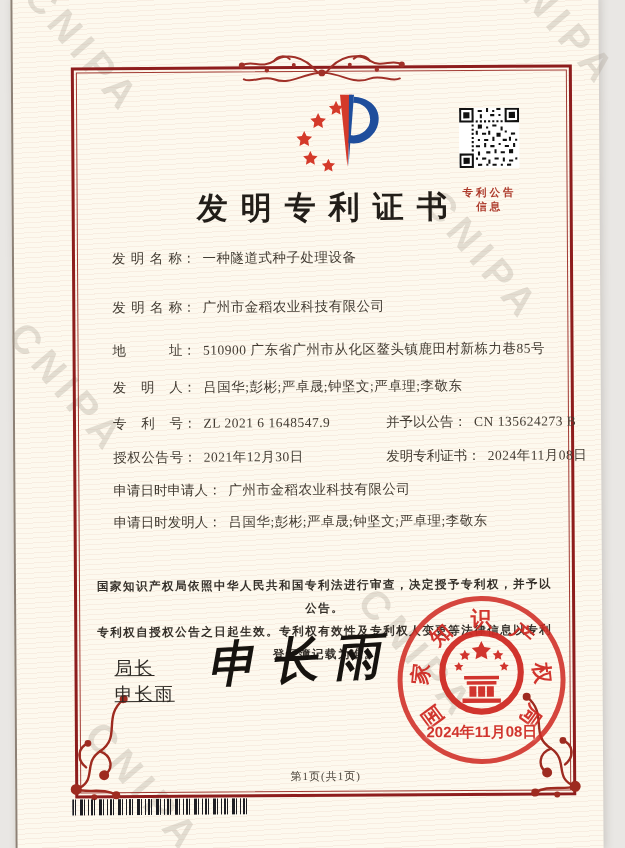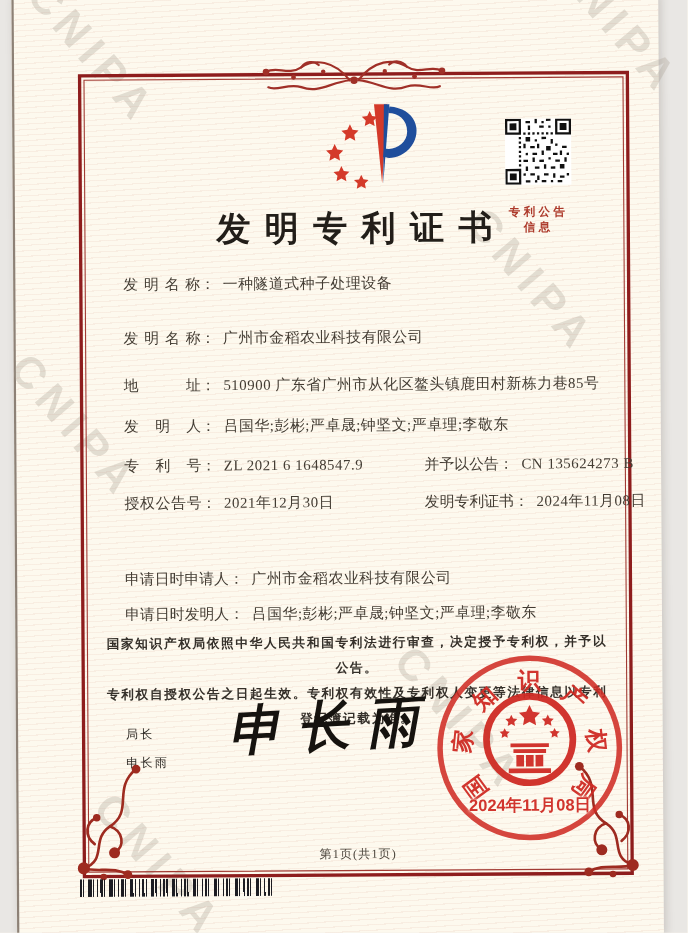--- a/index.html
+++ b/index.html
@@ -52,37 +52,37 @@
     position:absolute;left:0;right:0;top:118px;text-align:center;
     font-size:31px;font-weight:bold;color:#221e19;
     letter-spacing:13px;text-indent:13px;
   }
   
   .frow{position:absolute;left:37px;font-size:13.5px;color:#433c33;white-space:nowrap;}
   .flabel{
     display:inline-block;width:70px;vertical-align:bottom;
     text-align:justify;text-align-last:justify;
   }
-  .flabel.wide{width:auto;text-align:left;text-align-last:left;margin-top:36px;}
+  .flabel.wide{width:auto;text-align:left;text-align-last:left;}
   .fcolon{margin-right:7px;}
   .fvalue{letter-spacing:.5px;}
   .fcol2{position:absolute;left:273px;top:0;white-space:nowrap;}
   .r1{top:180px;} .r2{top:229px;} .r3{top:272px;} .r4{top:309px;}
   .r5{top:345px;} .r6{top:379px;} .r7{top:412px;} .r8{top:444px;}
   
   .statement{
     position:absolute;left:20px;right:20px;top:505px;text-align:center;
     font-size:11.5px;font-weight:600;color:#35302a;
     line-height:23px;letter-spacing:1.5px;
   }
   
   .director{
     position:absolute;left:37px;top:585px;
     font-family:"Liberation Sans","DejaVu Sans",sans-serif;
-    font-size:11px;color:#2e2a25;line-height:26px;letter-spacing:2px;
+    font-size:18px;color:#2e2a25;line-height:26px;letter-spacing:2px;text-decoration:underline;
   }
   .signature{
     position:absolute;left:130px;top:560px;
     font-size:47px;font-style:italic;font-weight:bold;color:#16130f;
     letter-spacing:16px;transform:rotate(-3deg) scaleY(1.05);
     white-space:nowrap;
   }
   
   .seal{
     position:absolute;left:320px;top:528px;width:168px;height:168px;

